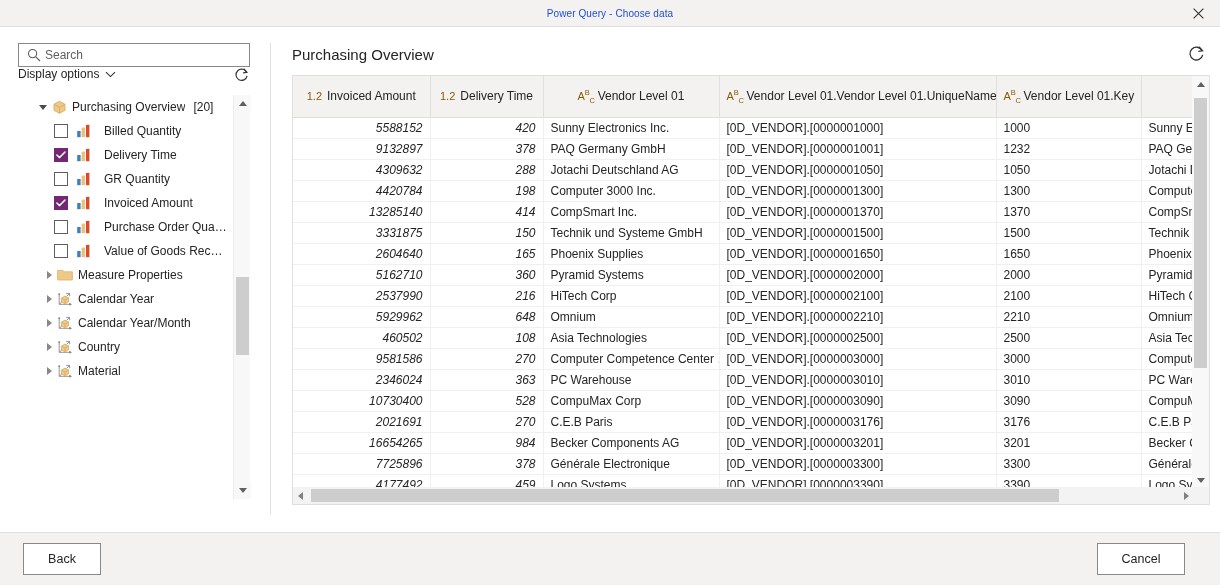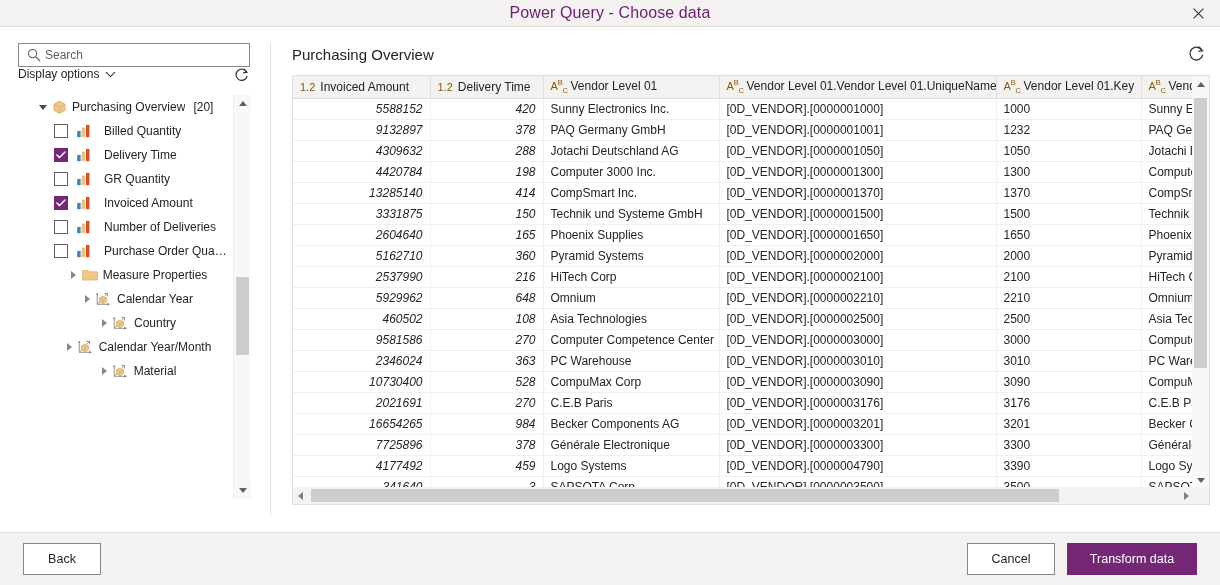--- a/index.html
+++ b/index.html
@@ -17,22 +17,22 @@
   .titlebar {
     position: relative;
     height: 27px;
     background: #f3f2f1;
     border-bottom: 1px solid #e1dfdd;
     display: flex;
     align-items: center;
     justify-content: center;
   }
   .titlebar-text {
-    font-size: 16px;
-    color: #701a75;
+    font-size: 10px;
+    color: #1d4ed8;
     letter-spacing: .1px;
   }
   .close-btn {
     position: absolute;
     right: 0; top: 0;
     width: 44px; height: 27px;
     display: flex; align-items: center; justify-content: center;
     cursor: pointer;
     color: #333;
   }
@@ -116,21 +116,21 @@
   }
   .tri-down { width: 0; height: 0; border-left: 4.5px solid transparent; border-right: 4.5px solid transparent; border-top: 5px solid #4b4a48; }
   .tri-right { width: 0; height: 0; border-top: 4.5px solid transparent; border-bottom: 4.5px solid transparent; border-left: 5px solid #8a8886; }
 
   .node-icon { width: 18px; flex: 0 0 18px; display: flex; align-items: center; justify-content: center; margin-right: 4px; }
   .node-label { font-size: 12px; color: #252423; overflow: hidden; text-overflow: ellipsis; }
   .node-count { font-size: 12px; color: #252423; margin-left: 8px; }
 
   .lvl0 { padding-left: 18px; }
   .lvl1 { padding-left: 36px; }
-  .lvl0b { padding-left: 24px; justify-content: center; }
+  .lvl0b { padding-left: 24px; }
 
   .cb {
     width: 14px; height: 14px; flex: 0 0 14px;
     border: 1px solid #605e5c;
     background: #fff;
     margin-right: 8px;
     display: flex; align-items: center; justify-content: center;
   }
   .cb.checked { background: #742774; border-color: #742774; }
   .cb svg { display: none; }
@@ -193,23 +193,23 @@
   }
   table.preview {
     border-collapse: collapse;
     table-layout: fixed;
     font-size: 12px;
     width: 1060px;
   }
   table.preview th {
     background: #f3f2f1;
     font-weight: normal;
-    text-align: left;
+    text-align: center;
     height: 22px;
-    padding: 2px 7px;
+    padding: 12px 7px;
     border-right: 1px solid #e1dfdd;
     border-bottom: 1px solid #e1dfdd;
     color: #252423;
     white-space: nowrap;
     overflow: hidden;
     vertical-align: middle;
   }
   table.preview td {
     height: 21px;
     padding: 0 7px;
@@ -422,32 +422,32 @@
           </div>
           <div class="tree-row lvl1">
             <span class="cb"></span>
             <span style="display: flex; align-items: center; margin-right: 6px;">
               <svg class="measure-icon" width="16" height="14" viewBox="0 0 16 14" aria-hidden="true">
     <rect x="1.2" y="7" width="3.4" height="6.2" fill="#3f7fbe"></rect>
     <rect x="5.6" y="3.6" width="3.4" height="9.6" fill="#efc07a"></rect>
     <rect x="10" y="0.9" width="3.4" height="12.3" fill="#d94a29"></rect>
   </svg>
             </span>
-            <span class="node-label">Number of Deliveries</span>
+            <span class="node-label">Purchase Order Qua…</span>
           </div>
           <div class="tree-row lvl1">
             <span class="cb"></span>
             <span style="display: flex; align-items: center; margin-right: 6px;">
               <svg class="measure-icon" width="16" height="14" viewBox="0 0 16 14" aria-hidden="true">
     <rect x="1.2" y="7" width="3.4" height="6.2" fill="#3f7fbe"></rect>
     <rect x="5.6" y="3.6" width="3.4" height="9.6" fill="#efc07a"></rect>
     <rect x="10" y="0.9" width="3.4" height="12.3" fill="#d94a29"></rect>
   </svg>
             </span>
-            <span class="node-label">Purchase Order Qua…</span>
+            <span class="node-label">Value of Goods Rec…</span>
           </div>
           <div class="tree-row lvl0b">
             <span class="expander">
               <span class="tri-right"></span>
             </span>
             <span class="node-icon">
               <svg width="16" height="14" viewBox="0 0 16 14" aria-hidden="true">
     <path d="M0.6 2.4 L6 2.4 L7 3.8 L15.4 3.8 L15.4 12 L0.6 12 Z" fill="#efc98a" stroke="#dcb06a" stroke-width="0.8"></path>
   </svg>
             </span>
@@ -480,39 +480,39 @@
     <path d="M2.2 1.4 L2.2 12.3 L14.4 12.3" stroke="#8a8886" stroke-width="0.9" fill="none"></path>
     <path d="M2.2 12.3 L5.4 9.4" stroke="#8a8886" stroke-width="0.9" fill="none"></path>
     <path d="M12.2 10.7 L14.8 12.3 L12.2 13.7" fill="#8a8886"></path>
     <path d="M1.1 3.1 L2.2 0.8 L3.4 3.1" fill="#8a8886"></path>
     <path d="M9.2 1.4 L12.6 1.4 L12.6 4.3" stroke="#8a8886" stroke-width="0.9" fill="none"></path>
     <path d="M12.6 1.4 L9.6 4.3" stroke="#8a8886" stroke-width="0.9" fill="none"></path>
     <path d="M8 4.1 L11.6 6.1 L11.6 9.7 L8 11.7 L4.4 9.7 L4.4 6.1 Z" fill="#efc98a" stroke="#d9ac5e" stroke-width="0.8"></path>
     <path d="M4.4 6.1 L8 8.1 L11.6 6.1 M8 8.1 L8 11.7" stroke="#d9ac5e" stroke-width="0.8" fill="none"></path>
   </svg>
             </span>
-            <span class="node-label">Country</span>
+            <span class="node-label">Calendar Year/Month</span>
           </div>
           <div class="tree-row lvl0b">
             <span class="expander">
               <span class="tri-right"></span>
             </span>
             <span class="node-icon">
               <svg width="17" height="15" viewBox="0 0 17 15" aria-hidden="true">
     <path d="M2.2 1.4 L2.2 12.3 L14.4 12.3" stroke="#8a8886" stroke-width="0.9" fill="none"></path>
     <path d="M2.2 12.3 L5.4 9.4" stroke="#8a8886" stroke-width="0.9" fill="none"></path>
     <path d="M12.2 10.7 L14.8 12.3 L12.2 13.7" fill="#8a8886"></path>
     <path d="M1.1 3.1 L2.2 0.8 L3.4 3.1" fill="#8a8886"></path>
     <path d="M9.2 1.4 L12.6 1.4 L12.6 4.3" stroke="#8a8886" stroke-width="0.9" fill="none"></path>
     <path d="M12.6 1.4 L9.6 4.3" stroke="#8a8886" stroke-width="0.9" fill="none"></path>
     <path d="M8 4.1 L11.6 6.1 L11.6 9.7 L8 11.7 L4.4 9.7 L4.4 6.1 Z" fill="#efc98a" stroke="#d9ac5e" stroke-width="0.8"></path>
     <path d="M4.4 6.1 L8 8.1 L11.6 6.1 M8 8.1 L8 11.7" stroke="#d9ac5e" stroke-width="0.8" fill="none"></path>
   </svg>
             </span>
-            <span class="node-label">Calendar Year/Month</span>
+            <span class="node-label">Country</span>
           </div>
           <div class="tree-row lvl0b">
             <span class="expander">
               <span class="tri-right"></span>
             </span>
             <span class="node-icon">
               <svg width="17" height="15" viewBox="0 0 17 15" aria-hidden="true">
     <path d="M2.2 1.4 L2.2 12.3 L14.4 12.3" stroke="#8a8886" stroke-width="0.9" fill="none"></path>
     <path d="M2.2 12.3 L5.4 9.4" stroke="#8a8886" stroke-width="0.9" fill="none"></path>
     <path d="M12.2 10.7 L14.8 12.3 L12.2 13.7" fill="#8a8886"></path>
@@ -699,21 +699,21 @@
                 <td class="col-del num">378</td>
                 <td class="col-v01">Générale Electronique</td>
                 <td class="col-uq">[0D_VENDOR].[0000003300]</td>
                 <td class="col-key">3300</td>
                 <td class="col-vl">Générale E</td>
               </tr>
               <tr>
                 <td class="col-inv num">4177492</td>
                 <td class="col-del num">459</td>
                 <td class="col-v01">Logo Systems</td>
-                <td class="col-uq">[0D_VENDOR].[0000004790]</td>
+                <td class="col-uq">[0D_VENDOR].[0000003390]</td>
                 <td class="col-key">3390</td>
                 <td class="col-vl">Logo Syste</td>
               </tr>
               <tr>
                 <td class="col-inv num">341640</td>
                 <td class="col-del num">3</td>
                 <td class="col-v01">SAPSOTA Corp</td>
                 <td class="col-uq">[0D_VENDOR].[0000003500]</td>
                 <td class="col-key">3500</td>
                 <td class="col-vl">SAPSOTA C</td>
@@ -743,14 +743,13 @@
       </div>
       <div class="corner-box"></div>
     </div>
   </div>
 </div>
 
 <div class="footer">
   <button class="btn btn-back">Back</button>
   <div class="spacer"></div>
   <button class="btn btn-cancel">Cancel</button>
-  <button class="btn btn-primary">Transform data</button>
 </div>
 
 </body></html>

